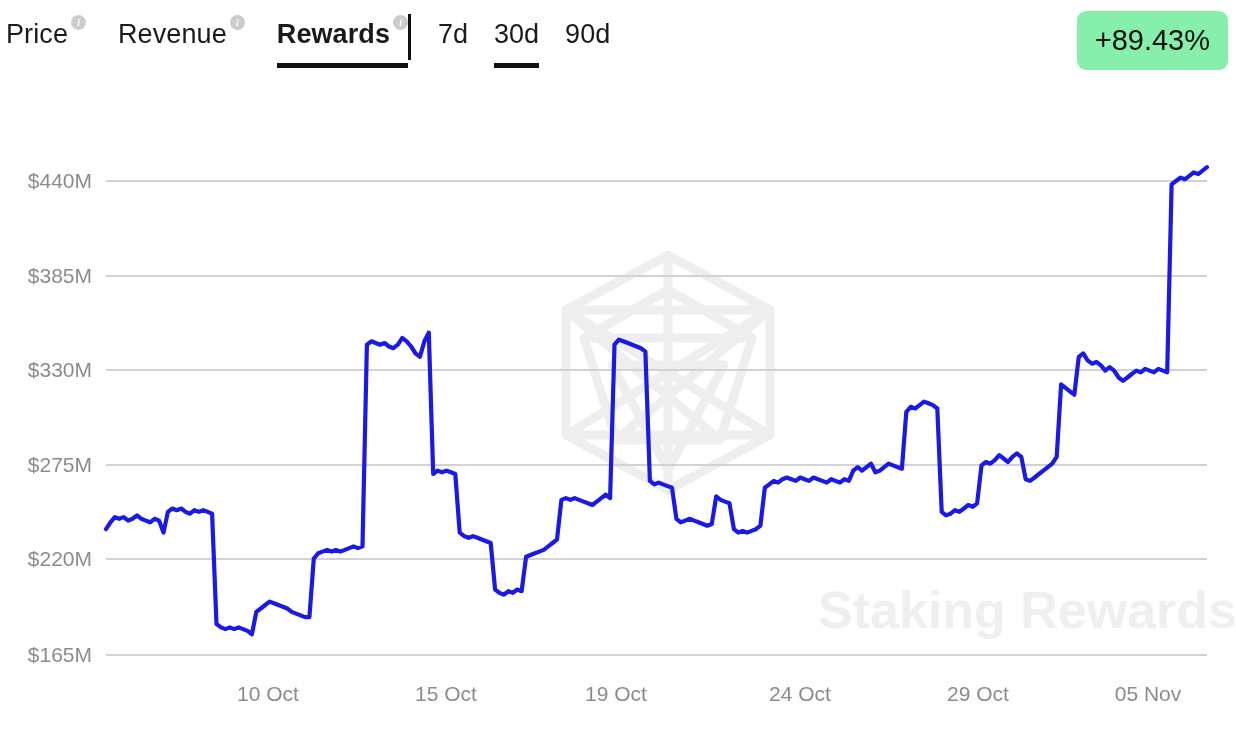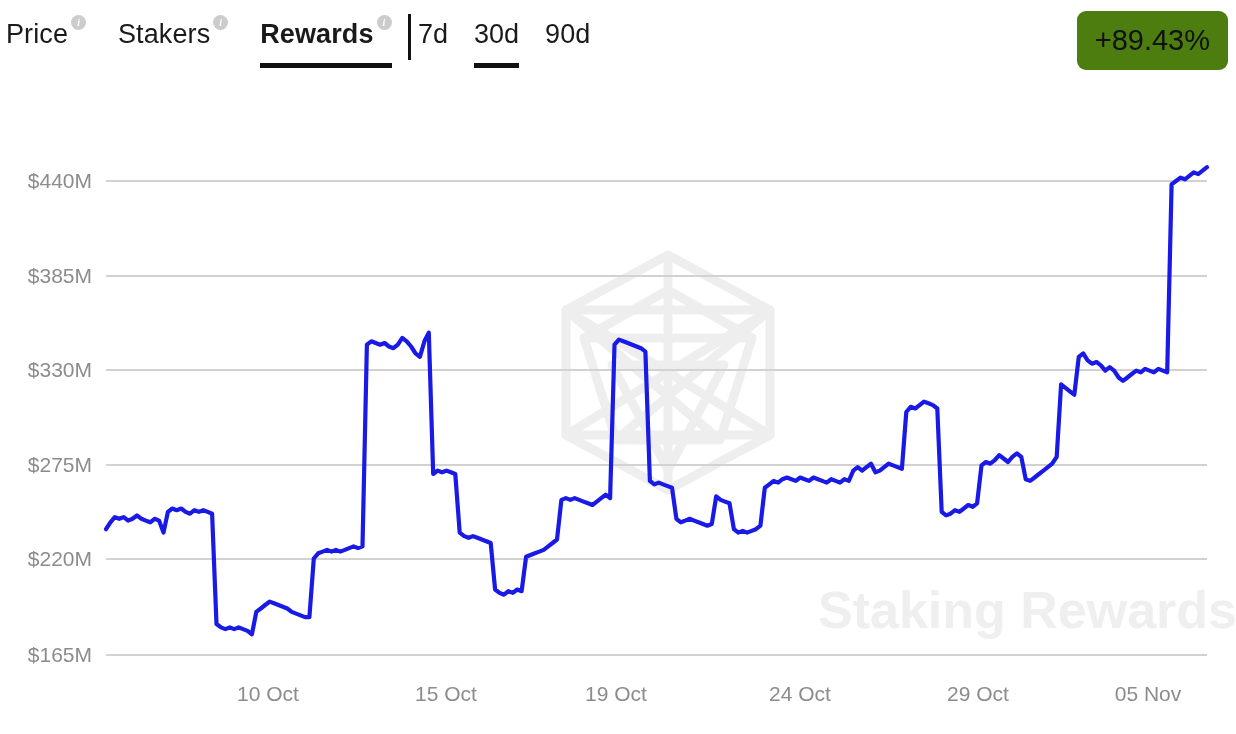--- a/index.html
+++ b/index.html
@@ -81,21 +81,21 @@
     position: absolute;
     left: 408px;
     top: 14px;
     width: 3px;
     height: 46px;
     background: #111111;
   }
 
   #range-tabs {
     position: absolute;
-    left: 418px;
+    left: 438px;
     top: 18px;
     display: flex;
     align-items: center;
   }
   .range-tab {
     position: relative;
     margin-right: 26px;
     font-size: 27px;
     line-height: 32px;
     color: #1a1a1a;
@@ -199,21 +199,21 @@
 
   <div id="metric-tabs">
 
     <div class="metric-tab">
       <span class="tab-label">Price</span>
       <span class="info-icon">i</span>
 
     </div>
 
     <div class="metric-tab">
-      <span class="tab-label">Stakers</span>
+      <span class="tab-label">Revenue</span>
       <span class="info-icon">i</span>
 
     </div>
 
     <div class="metric-tab active">
       <span class="tab-label">Rewards</span>
       <span class="info-icon">i</span>
       <span class="tab-underline"></span>
     </div>
 
@@ -229,21 +229,21 @@
     <div class="range-tab active">
       <span>30d</span>
       <span class="range-underline"></span>
     </div>
     <div class="range-tab">
       <span>90d</span>
       
     </div>
   </div>
 
-  <div id="change-badge" style="background: #4d7c0f; color: rgb(17, 17, 17);">+89.43%</div>
+  <div id="change-badge" style="background: #86efac; color: rgb(17, 17, 17);">+89.43%</div>
 
 </div>
 
 <div id="chart-area">
   <svg id="chart-svg" width="1236" height="584" viewBox="0 0 1236 584">
 
     <g id="wm-logo" opacity="1">
       <g class="wm-stroke">
         <polygon points="668,105 770,160 770,285 668,340 566,285 566,160"></polygon>
         <polygon points="668,140 752,188 720,290 616,290 584,188"></polygon>

